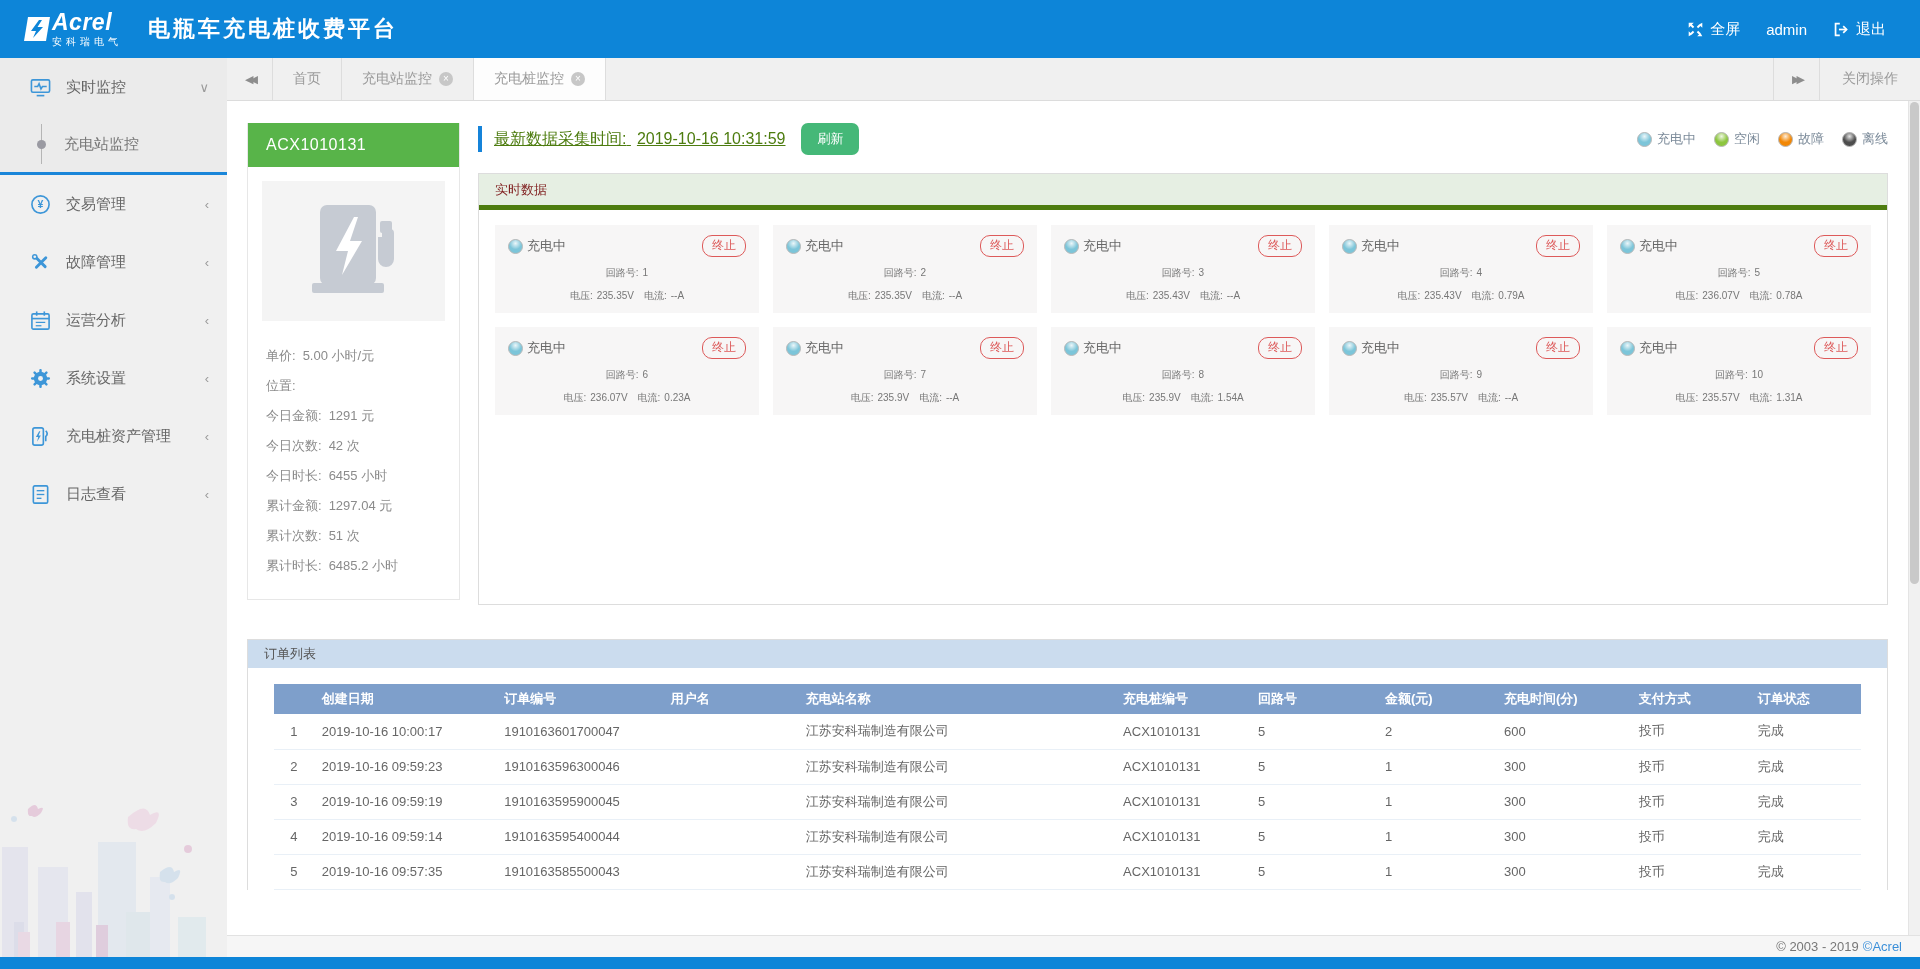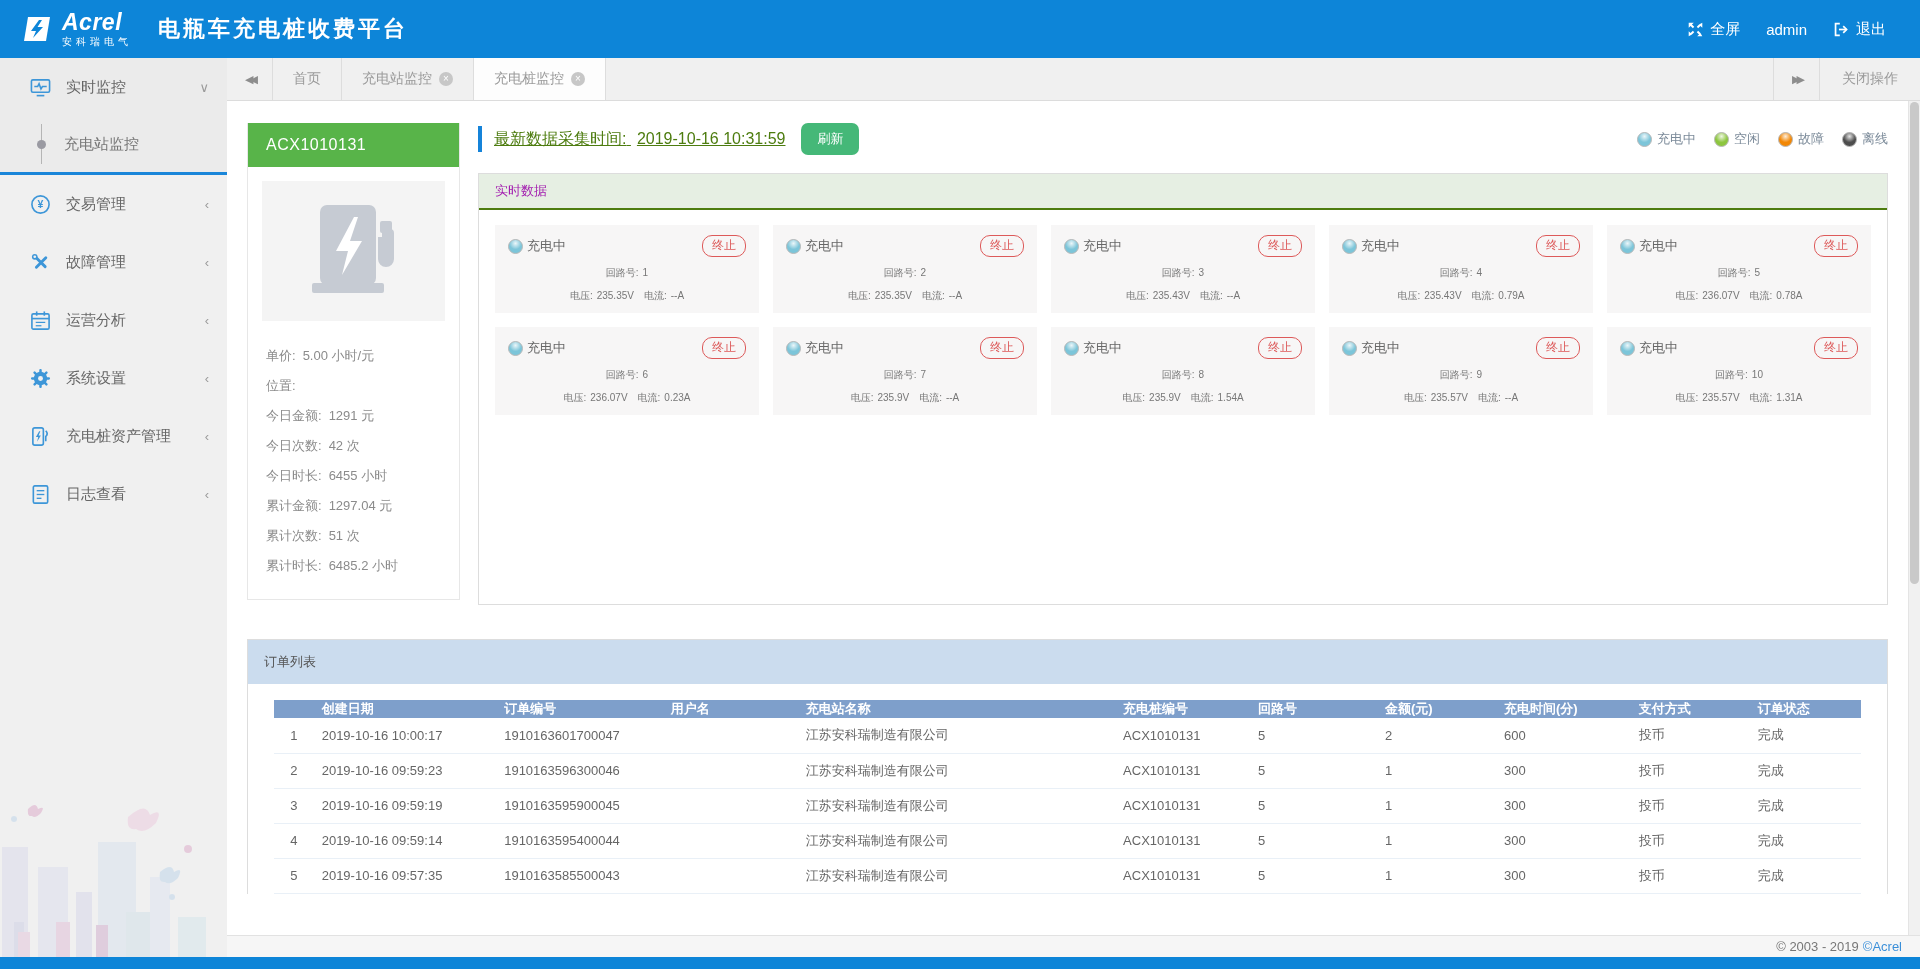--- a/index.html
+++ b/index.html
@@ -1,20 +1,20 @@
 <!DOCTYPE html>
 <html><head>
 <meta charset="utf-8">
 <style>
   * { margin:0; padding:0; box-sizing:border-box; }
   html,body { width:1920px; height:969px; overflow:hidden; font-family:"Liberation Sans", sans-serif; background:#fff; }
 
   
   .app-header { height:58px; background:#0d85d8; display:flex; align-items:center; padding:0 26px 0 22px; color:#fff; }
-  .logo-block { display:flex; align-items:center; gap:10px; margin-right:26px; }
+  .logo-block { display:flex; align-items:center; margin-right:26px; }
   .logo-mark { width:30px; height:30px; }
   .logo-text { display:flex; flex-direction:column; line-height:1; }
   .logo-name { font-size:23px; font-weight:bold; font-style:italic; letter-spacing:.5px; }
   .logo-sub { font-size:10px; letter-spacing:4px; margin-top:3px; }
   .app-title { font-size:22px; font-weight:bold; letter-spacing:3px; }
   .header-right { margin-left:auto; display:flex; align-items:center; gap:10px; font-size:15px; }
   .header-right .hitem { display:flex; align-items:center; gap:6px; cursor:pointer; padding:0 8px; }
   .hicon { width:17px; height:17px; display:inline-block; }
 
   
@@ -67,37 +67,37 @@
   .legend { margin-left:auto; display:flex; align-items:center; gap:18px; font-size:13px; color:#7b8a99; }
   .legend-item { display:flex; align-items:center; gap:5px; }
   .dot { width:15px; height:15px; border-radius:50%; border:1px solid #b9b9b9; background-image:radial-gradient(circle at 50% 26%, rgba(255,255,255,.85), rgba(255,255,255,0) 52%); display:inline-block; flex-shrink:0; }
   .dot.charging { background-color:#7cc5d9; }
   .dot.idle     { background-color:#8dc63f; }
   .dot.fault    { background-color:#f28705; }
   .dot.offline  { background-color:#4d4d4d; }
 
   
   .rt-panel { margin-top:18px; border:1px solid #ddd; }
-  .rt-header { height:36px; background:#e6efe3; border-bottom:2px solid #4d7c0f; display:flex; align-items:center; padding-left:16px; font-size:13px; color:#a21caf; }
+  .rt-header { height:36px; background:#e6efe3; border-bottom:5px solid #4d7c0f; display:flex; align-items:center; padding-left:16px; font-size:13px; color:#7f1d1d; }
   .rt-body { height:394px; padding:15px 16px; }
   .ccard-grid { display:grid; grid-template-columns:repeat(5,1fr); gap:14px; }
   .ccard { background:#f7f6f6; height:88px; padding:10px 13px 8px 13px; }
   .ccard-top { display:flex; align-items:center; }
   .ccard-status { font-size:13px; color:#666; margin-left:4px; }
   .terminate { margin-left:auto; font-size:12px; color:#dd5a5a; border:1px solid #dd5a5a; border-radius:10px; padding:1px 9px 2px 9px; cursor:pointer; background:transparent;text-align:right; }
   .ccard-line { text-align:center; font-size:10px; color:#777; margin-top:9px; white-space:nowrap; }
   .ccard-line .sp { margin-left:4px; }
   .ccard-line .gap { margin-left:10px; }
 
   
   .orders-panel { margin-top:34px; border:1px solid #ddd; border-bottom:none; }
-  .orders-header { height:44px; background:#cbdcee; display:flex; align-items:center; padding-left:16px; font-size:13px; color:#555; }
+  .orders-header { height:28px; background:#cbdcee; display:flex; align-items:center; padding-left:16px; font-size:13px; color:#555; }
   .orders-body { background:#fff; padding:16px 26px 0 26px; }
   table.orders { width:100%; border-collapse:collapse; table-layout:fixed; }
-  table.orders thead th { background:#7e9fcb; color:#fff; font-size:13px; font-weight:bold; height:18px; text-align:left; padding:0 8px; }
+  table.orders thead th { background:#7e9fcb; color:#fff; font-size:13px; font-weight:bold; height:30px; text-align:left; padding:0 8px; }
   table.orders thead th.idx { padding:0; }
   table.orders tbody td { font-size:13px; color:#666; height:35px; padding:4px 8px; border-bottom:1px solid #e9f0f7; white-space:nowrap; overflow:hidden; }
   table.orders tbody td.idx { text-align:center; padding:0; }
 
   
   .app-footer { height:22px; background:#f6f6f6; border-top:1px solid #e2e2e2; display:flex; align-items:center; justify-content:flex-end; padding-right:18px; font-size:13px; color:#777; gap:4px; }
   .app-footer .brand { color:#3a8fd9; cursor:pointer; }
 
   
   .vscroll { position:absolute; top:0; right:0; bottom:0; width:12px; background:#f1f1f1; border-left:1px solid #e4e4e4; }

